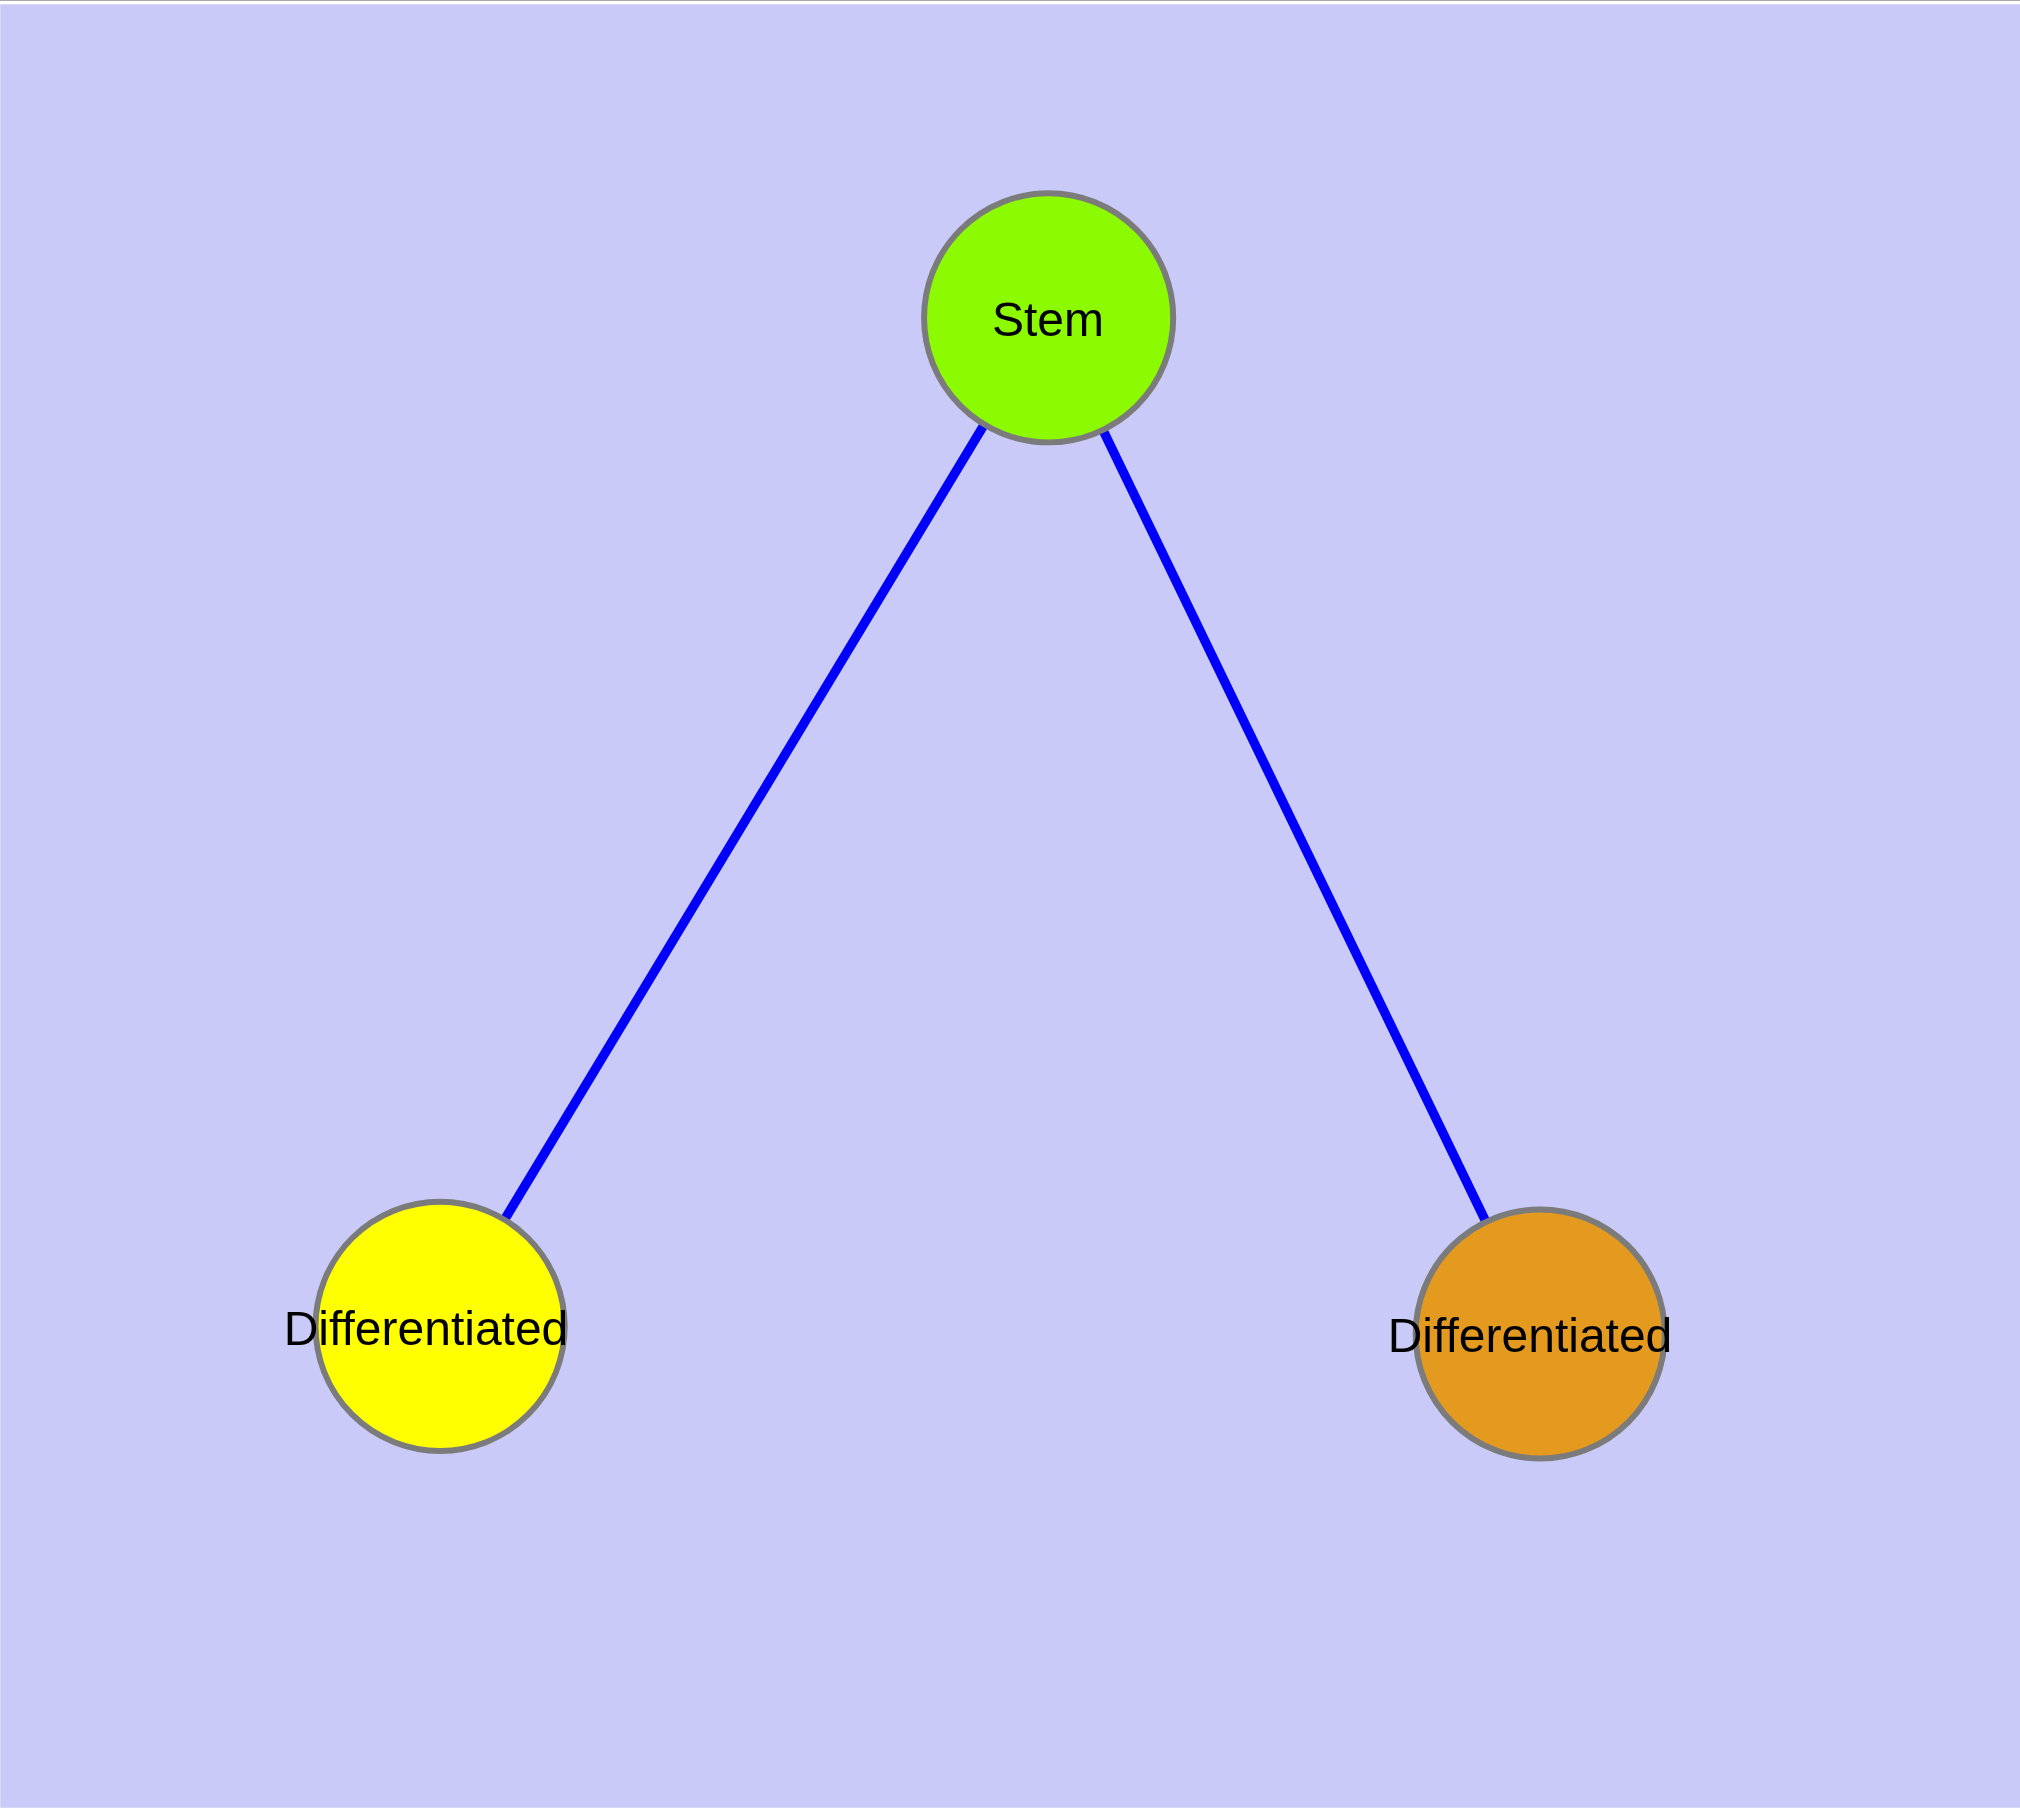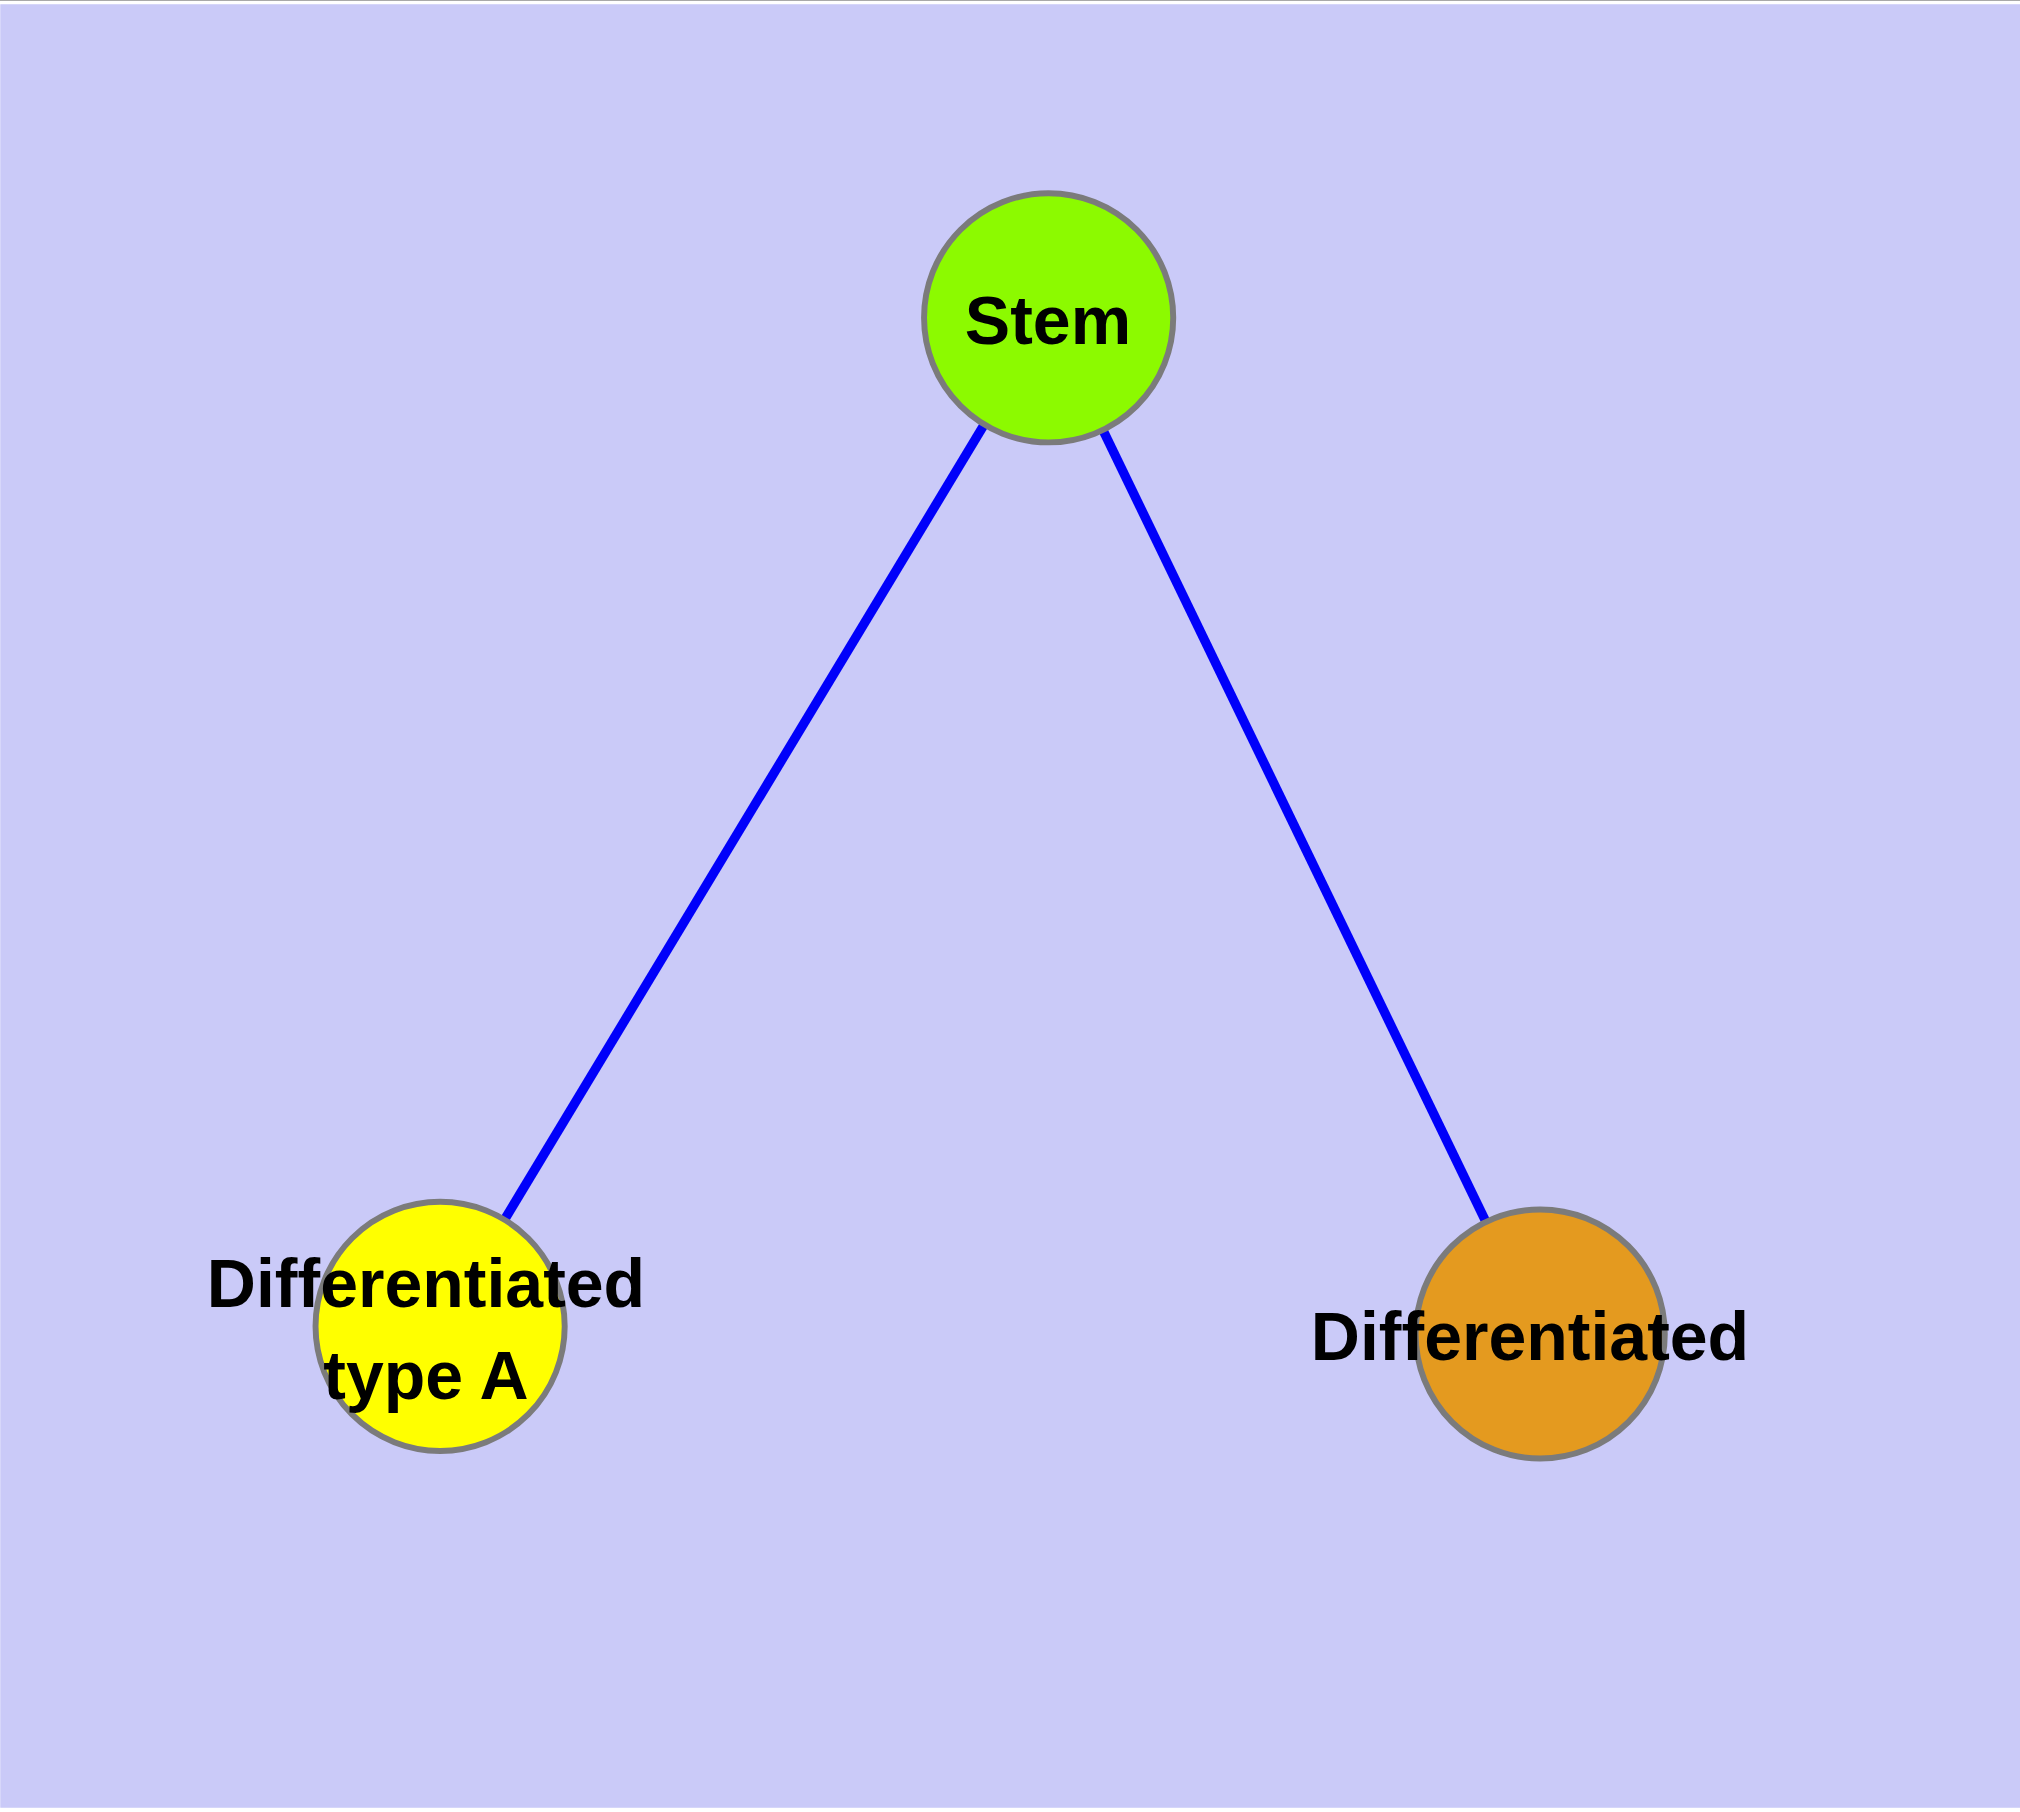--- a/index.html
+++ b/index.html
@@ -19,22 +19,22 @@
   }
   .graph-svg {
     position: absolute;
     top: 0; left: 0;
     width: 2021px;
     height: 1812px;
   }
   .node-label {
     position: absolute;
     transform: translate(-50%, -50%);
-    font-weight: 700;
-    font-size: 68px;
+    font-weight: 400;
+    font-size: 48px;
     line-height: 92px;
     color: #000000;
     text-align: center;
     white-space: nowrap;
     letter-spacing: 0;
   }
 </style>
 </head>
 <body>
 
@@ -56,21 +56,20 @@
 
     <circle cx="1817" cy="1574" r="147" stroke-width="7" fill="#E49A1F" stroke="#7B7B7B"></circle>
   </svg>
 
   <div class="node-label" style="left:1048px; top:320px;">
     <div>Stem</div>
   </div>
 
   <div class="node-label" style="left:426px; top:1329px;">
     <div>Differentiated</div>
-    <div>type A</div>
   </div>
 
   <div class="node-label" style="left:1530px; top:1336px;">
     <div>Differentiated</div>
   </div>
 
 </div>
 
 
 </body></html>

